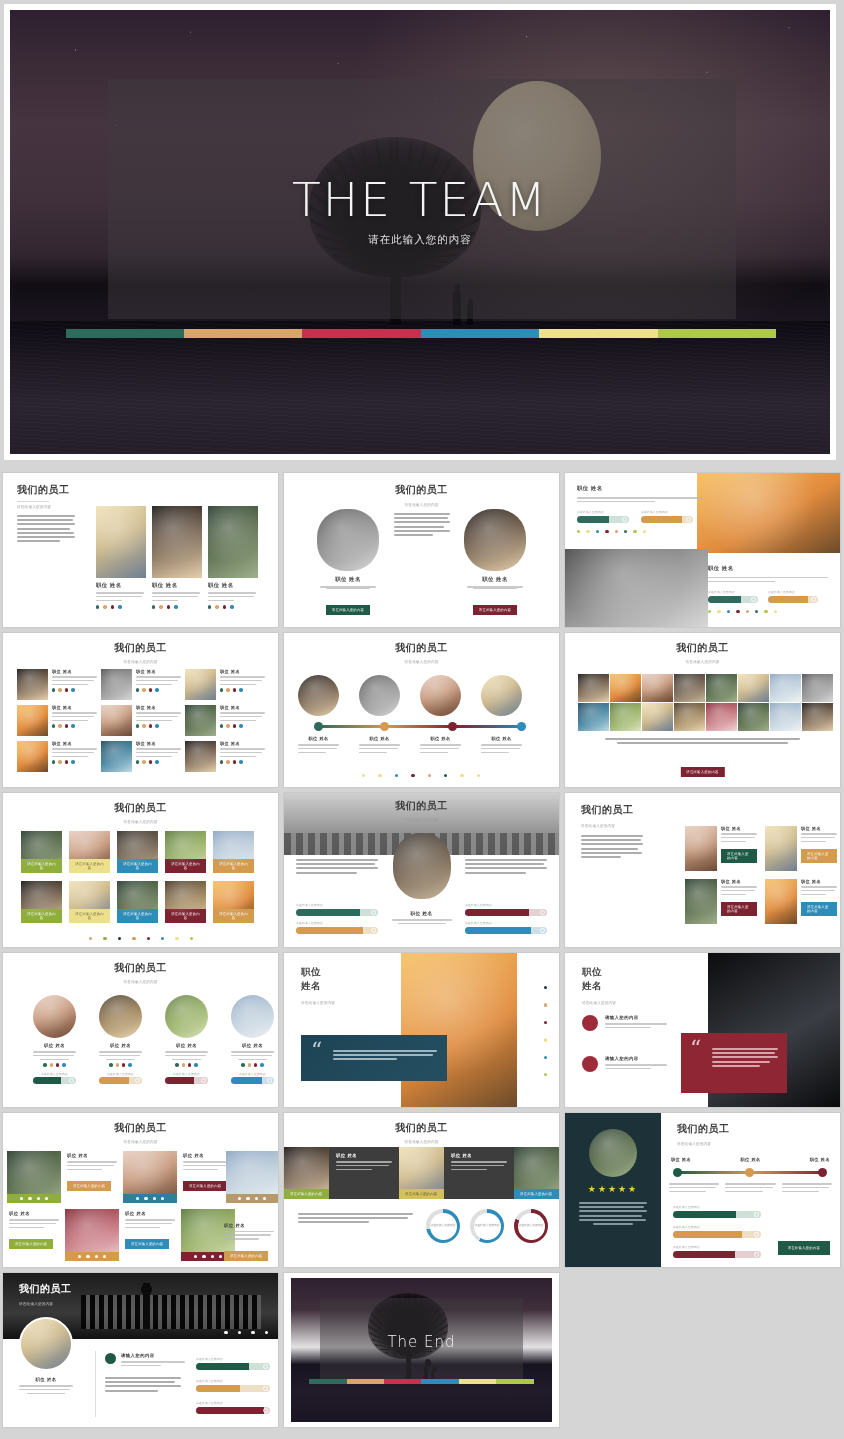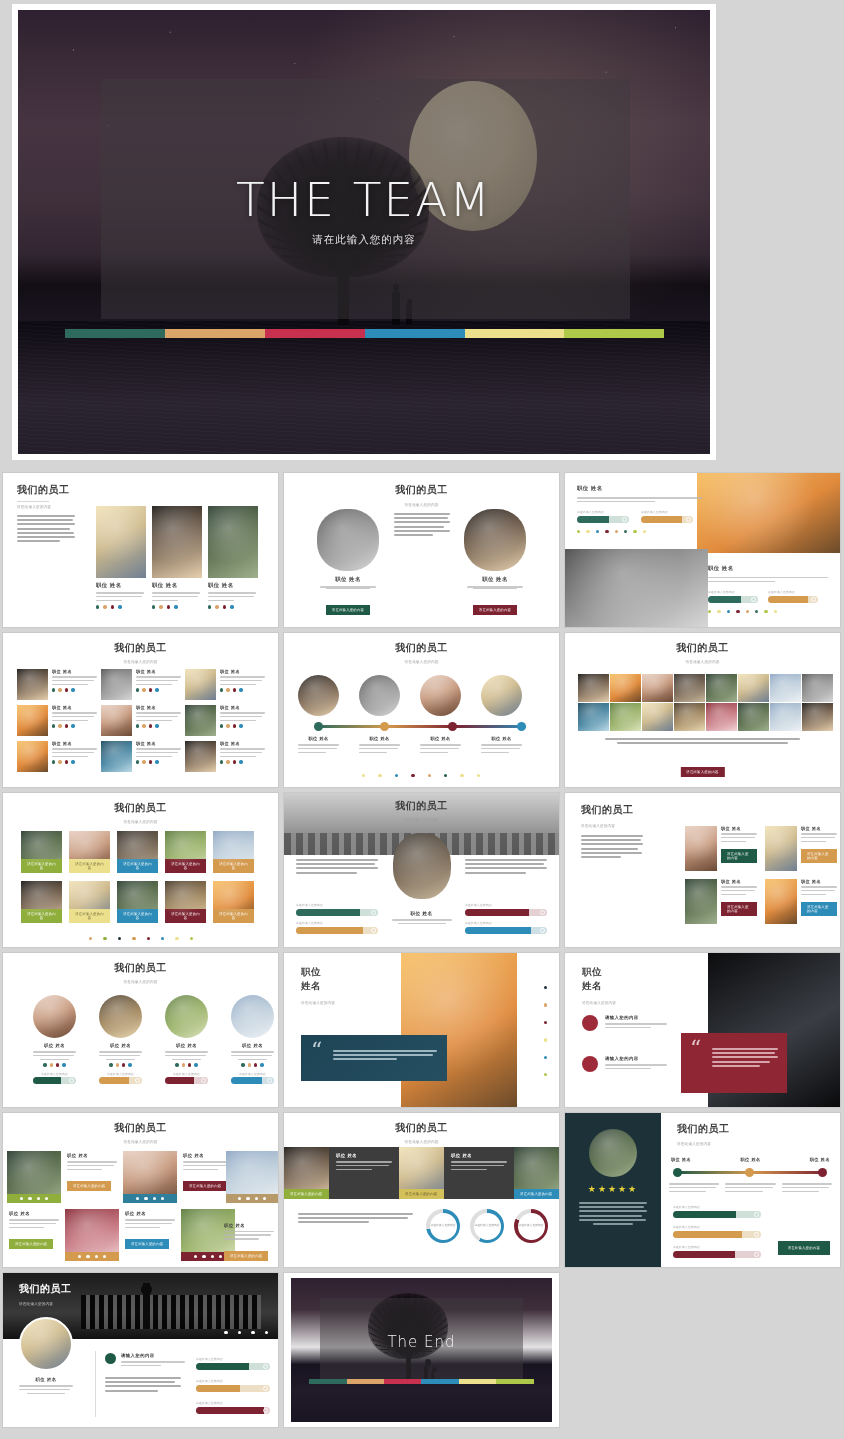--- a/index.html
+++ b/index.html
@@ -6,21 +6,21 @@
   html,body{ background:#d5d5d5; }
   body{
     width:844px; height:1439px;
     font-family:"DejaVu Sans","Liberation Sans",sans-serif;
     overflow:hidden; position:relative;
   }
   .page{ width:844px; height:1439px; position:relative; }
 
   
   .hero-wrap{
-    position:absolute; left:12px; top:4px; width:704px; height:456px;
+    position:absolute; left:4px; top:4px; width:832px; height:456px;
     background:#ffffff; padding:6px;
   }
   .hero{
     width:100%; height:100%; position:relative; overflow:hidden;
     background:
       radial-gradient(circle at 72% 28%, rgba(190,170,140,.22) 0%, rgba(0,0,0,0) 38%),
       linear-gradient(to bottom,
         #2e2030 0%, #3b2b37 12%, #463441 26%, #40303c 42%,
         #322631 55%, #120e14 62%, #1a1520 70%, #231c28 82%, #191422 100%);
   }

